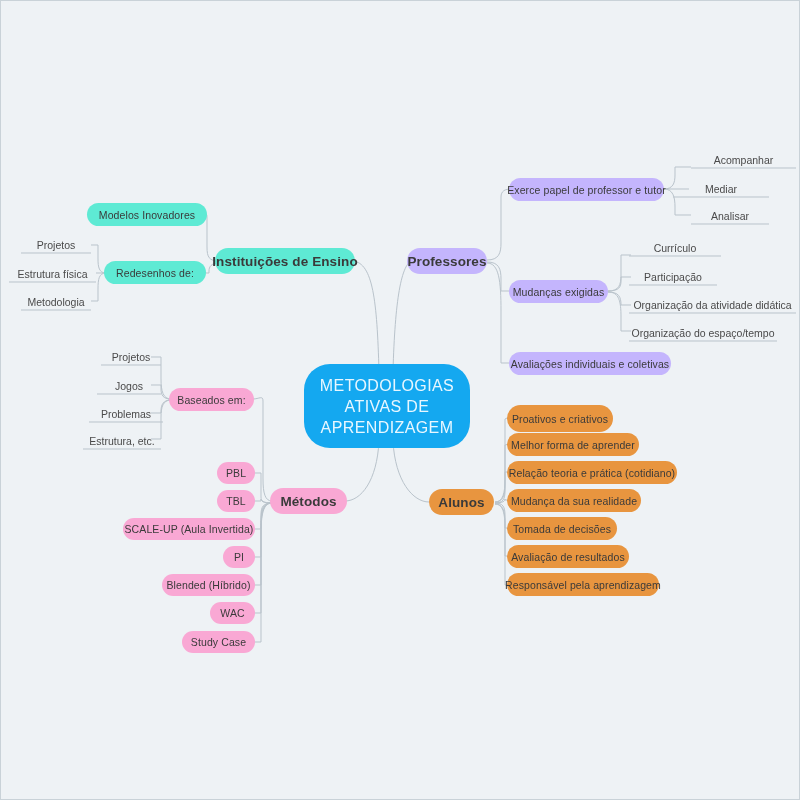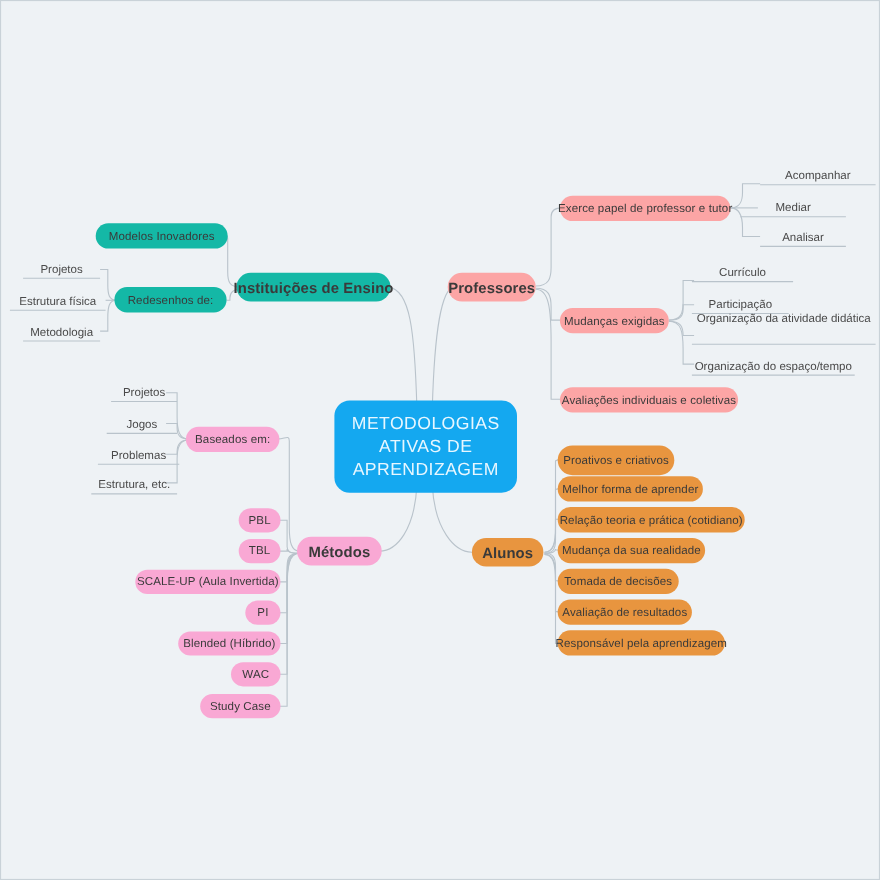--- a/index.html
+++ b/index.html
@@ -23,40 +23,40 @@
     box-sizing:border-box;
     display:flex;align-items:center;justify-content:center;
     border-radius:999px;
     color:#3a3a3a;
     white-space:nowrap;
     letter-spacing:.1px;
   }
   .center{
     background:#14a8f0;
     color:#e8f7ff;
-    border-radius:14px;
+    border-radius:26px;
     font-size:16px;
     line-height:21px;
     text-align:center;
     flex-direction:column;
     letter-spacing:.4px;
   }
   .main{font-weight:bold;font-size:13.5px;}
   .sub{font-size:10.5px;}
   .leaf{
     position:absolute;
     font-size:10.5px;
     color:#4a4a4a;
     white-space:nowrap;
     box-sizing:border-box;
     display:flex;align-items:flex-end;
     padding-bottom:2px;
   }
-  .c-yellow{background:#14b8a6;}
-  .c-pink{background:#fca5a5;}
+  .c-yellow{background:#5eead4;}
+  .c-pink{background:#c4b5fd;}
   .c-green{background:#f9a8d4;}
   .c-orange{background:#e8953f;}
 </style>
 </head>
 <body>
 
 <div id="canvas">
 
   <svg id="wires" viewBox="0 0 800 800" xmlns="http://www.w3.org/2000/svg">
     <g fill="none" stroke="#b9c3cb" stroke-width="1">
@@ -149,21 +149,21 @@
   <div class="node sub c-pink" style="left:508px;top:177px;width:155px;height:23px;">Exerce papel de professor e tutor</div>
 
   <div class="leaf" style="left:690px;top:147px;width:105px;height:20px;justify-content:center;">Acompanhar</div>
   <div class="leaf" style="left:672px;top:176px;width:96px;height:20px;justify-content:center;">Mediar</div>
   <div class="leaf" style="left:690px;top:203px;width:78px;height:20px;justify-content:center;">Analisar</div>
 
   <div class="node sub c-pink" style="left:508px;top:279px;width:99px;height:23px;">Mudanças exigidas</div>
 
   <div class="leaf" style="left:628px;top:235px;width:92px;height:20px;justify-content:center;">Currículo</div>
   <div class="leaf" style="left:628px;top:264px;width:88px;height:20px;justify-content:center;">Participação</div>
-  <div class="leaf" style="left:628px;top:277px;width:167px;height:20px;justify-content:center;">Organização da atividade didática</div>
+  <div class="leaf" style="left:628px;top:292px;width:167px;height:20px;justify-content:center;">Organização da atividade didática</div>
   <div class="leaf" style="left:628px;top:320px;width:148px;height:20px;justify-content:center;">Organização do espaço/tempo</div>
 
   <div class="node sub c-pink" style="left:508px;top:351px;width:162px;height:23px;">Avaliações individuais e coletivas</div>
 
   <div class="node main c-green" style="left:269px;top:487px;width:77px;height:26px;">Métodos</div>
 
   <div class="node sub c-green" style="left:168px;top:387px;width:85px;height:23px;">Baseados em:</div>
 
   <div class="leaf" style="left:100px;top:344px;width:60px;height:20px;justify-content:center;">Projetos</div>
   <div class="leaf" style="left:96px;top:373px;width:64px;height:20px;justify-content:center;">Jogos</div>

